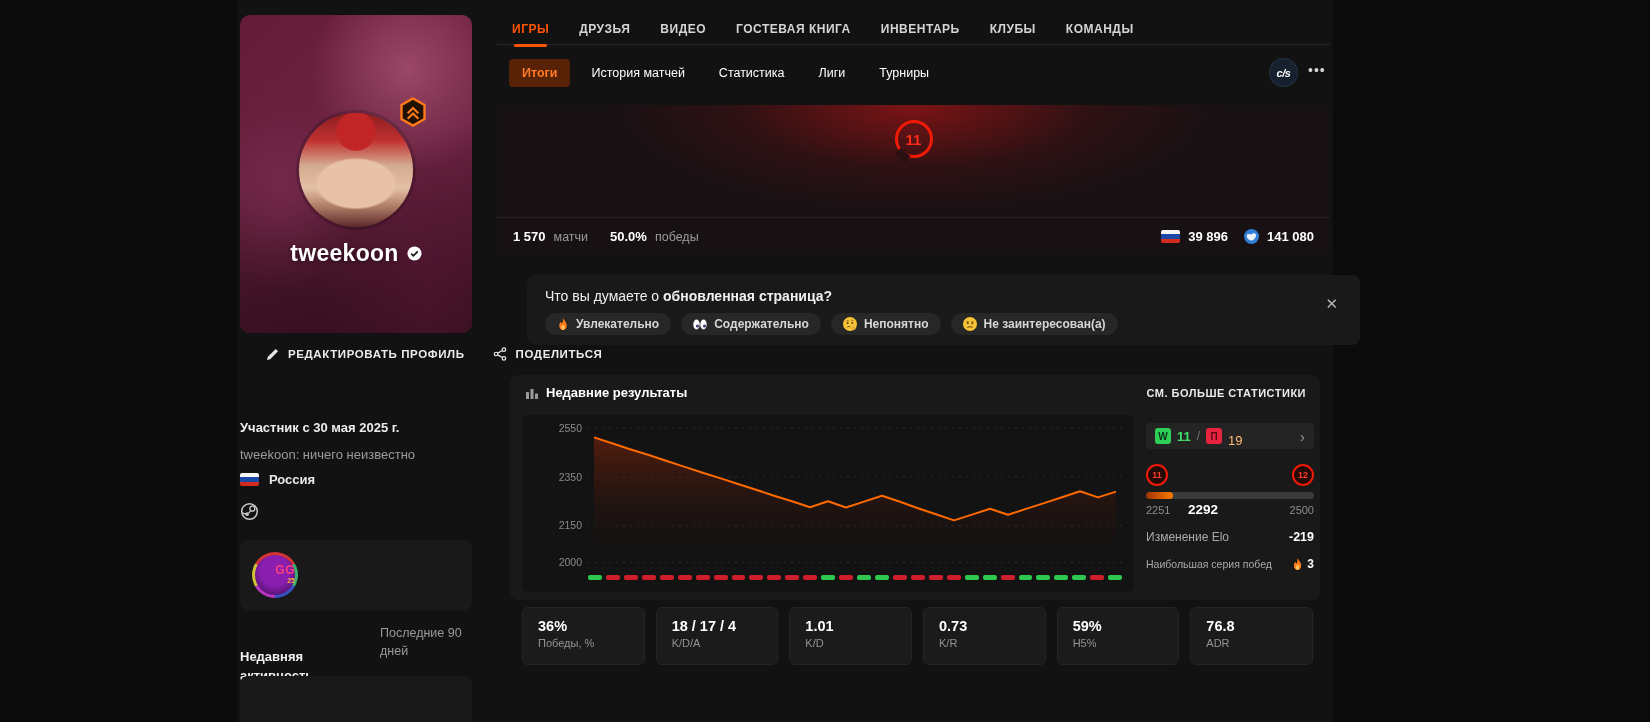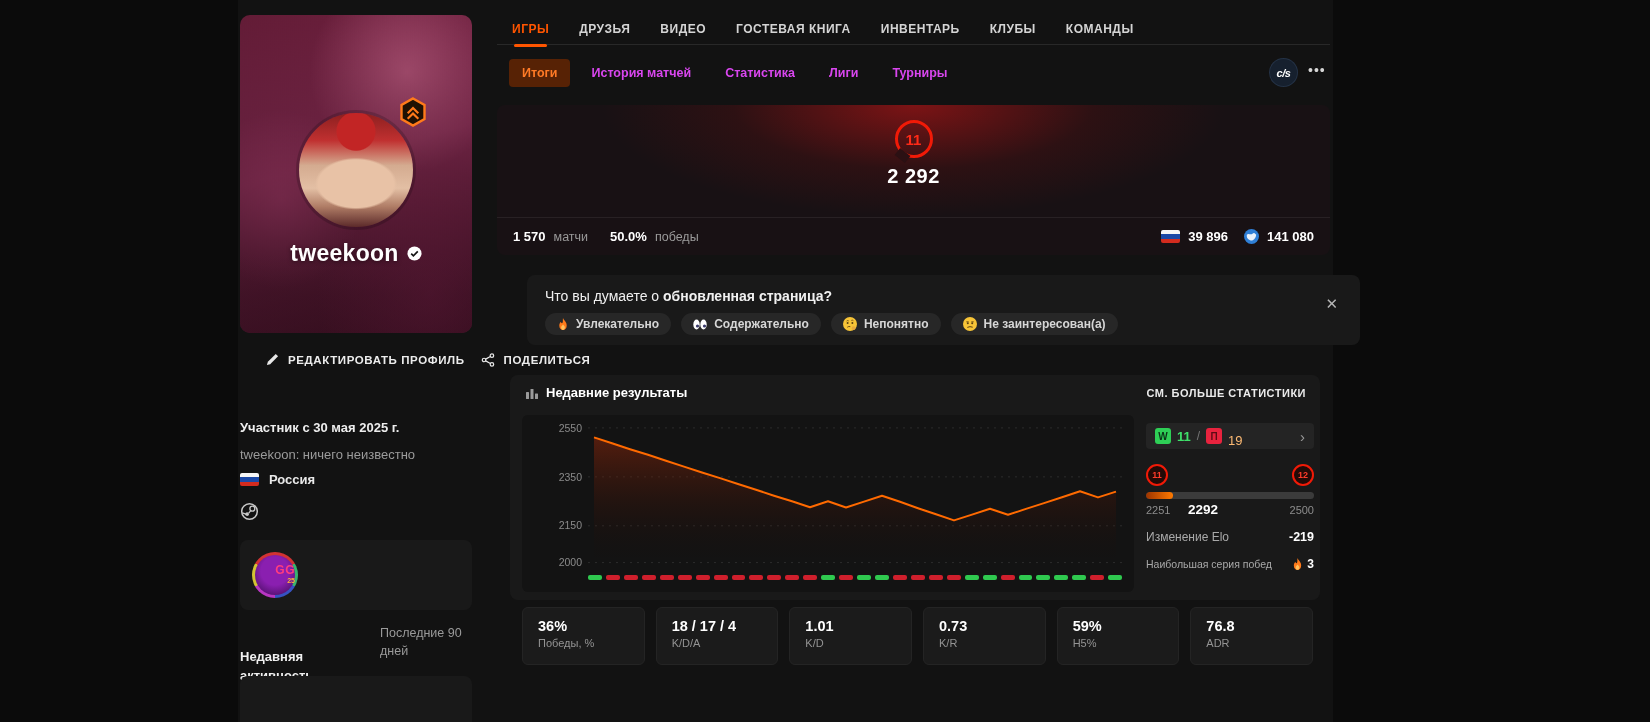--- a/index.html
+++ b/index.html
@@ -31,22 +31,22 @@
       radial-gradient(circle at 50% 16%, #c22525 0 17%, transparent 18%),
       radial-gradient(60% 38% at 50% 62%, #e8c2a6 0 55%, transparent 60%),
       linear-gradient(180deg,#8c1f1f 0%,#c03030 24%,#d4ab90 46%,#e3bfa4 66%,#b07d66 82%,#5c2a2a 100%);
     box-shadow:0 0 0 3px rgba(0,0,0,.18);
   }
   .rankup { position:absolute; right:44px; top:82px; z-index:3; }
   .username-row { position:absolute; left:0; right:0; bottom:66px; z-index:3;
       display:flex; align-items:center; justify-content:center; gap:8px; }
   .username { font-size:23px; font-weight:bold; color:#fff; letter-spacing:.3px;
       text-shadow:0 1px 4px rgba(0,0,0,.5); }
-  .actions { left:240px; top:353px; height:30px; display:flex; align-items:flex-start;
-      gap:16px; padding-left:26px; white-space:nowrap; }
+  .actions { left:240px; top:339px; height:30px; display:flex; align-items:center;
+      gap:28px; padding-left:26px; white-space:nowrap; }
   .act-btn { display:flex; align-items:center; gap:9px; font-size:11.5px; font-weight:bold;
       letter-spacing:.6px; color:#ececec; cursor:pointer; }
   .member { left:240px; top:420px; width:232px; font-size:13px; font-weight:bold; color:#ededed; }
   .bio { left:240px; top:447px; width:232px; font-size:13px; color:#9b9b9b; }
   .country-row { left:240px; top:472px; display:flex; align-items:center; gap:10px;
       font-size:13px; font-weight:bold; color:#e8e8e8; }
   .flag { width:19px; height:13px; border-radius:2px; overflow:hidden; display:inline-block;
       background:linear-gradient(180deg,#f6f6f6 0 33%,#1c49a6 33% 66%,#d32b1e 66% 100%); }
   .steam-row { left:240px; top:502px; }
   .badge-card { left:240px; top:540px; width:232px; height:70px; background:#191919;
@@ -67,21 +67,21 @@
   
   .tabs { left:497px; top:15px; width:833px; height:30px; border-bottom:1px solid #282828;
       display:flex; gap:30px; padding-left:15px; align-items:center; }
   .tab { font-size:12px; font-weight:bold; letter-spacing:.5px; color:#d4d4d4;
       position:relative; cursor:pointer; padding-bottom:2px; }
   .tab.active { color:#ff5500; }
   .tab.active::after { content:""; position:absolute; left:2px; right:2px; bottom:-9px;
       height:3px; background:#ff5500; border-radius:2px; }
   .subtabs { left:497px; top:56px; width:833px; height:34px; display:flex; gap:8px;
       padding-left:12px; align-items:center; }
-  .subtab { font-size:12.5px; color:#d946ef; padding:7px 13px; border-radius:4px; cursor:pointer;font-weight:bold; }
+  .subtab { font-size:12.5px; color:#ffffff; padding:7px 13px; border-radius:4px; cursor:pointer; }
   .subtab.active { background:#572205; color:#ff7a26; font-weight:bold; } 
   .cs-logo { left:1270px; top:59px; width:27px; height:27px; border-radius:50%;
       background:#16202e; display:flex; align-items:center; justify-content:center;
       font-style:italic; font-weight:bold; font-size:11px; color:#fff; letter-spacing:-.5px;
       box-shadow:0 0 0 1px #243246; cursor:pointer; }
   .more-dots { left:1308px; top:62px; font-size:14px; color:#d6d6d6; letter-spacing:1px; cursor:pointer; }
 
   
   .hero { left:497px; top:105px; width:833px; height:150px; border-radius:8px;
       display:flex; flex-direction:column; overflow:hidden;
@@ -255,21 +255,20 @@
     <div class="subtab">Лиги</div>
     <div class="subtab">Турниры</div>
   </div>
 <div class="abs cs-logo">c/s</div>
 <div class="abs more-dots">•••</div>
 
 <div class="abs hero">
   <div class="ring">
     <span class="ring-num">11</span>
   </div>
-  <div class="hero-elo">2 292</div>
   <div class="hero-bottom">
     <div class="hb-group">
       <span class="hb-val">1 570</span>
       <span class="hb-lab">матчи</span>
       <span class="hb-val">50.0%</span>
       <span class="hb-lab">победы</span>
     </div>
     <div class="hb-group">
       <span class="flag"></span>
       <span class="hb-val">39 896</span>

